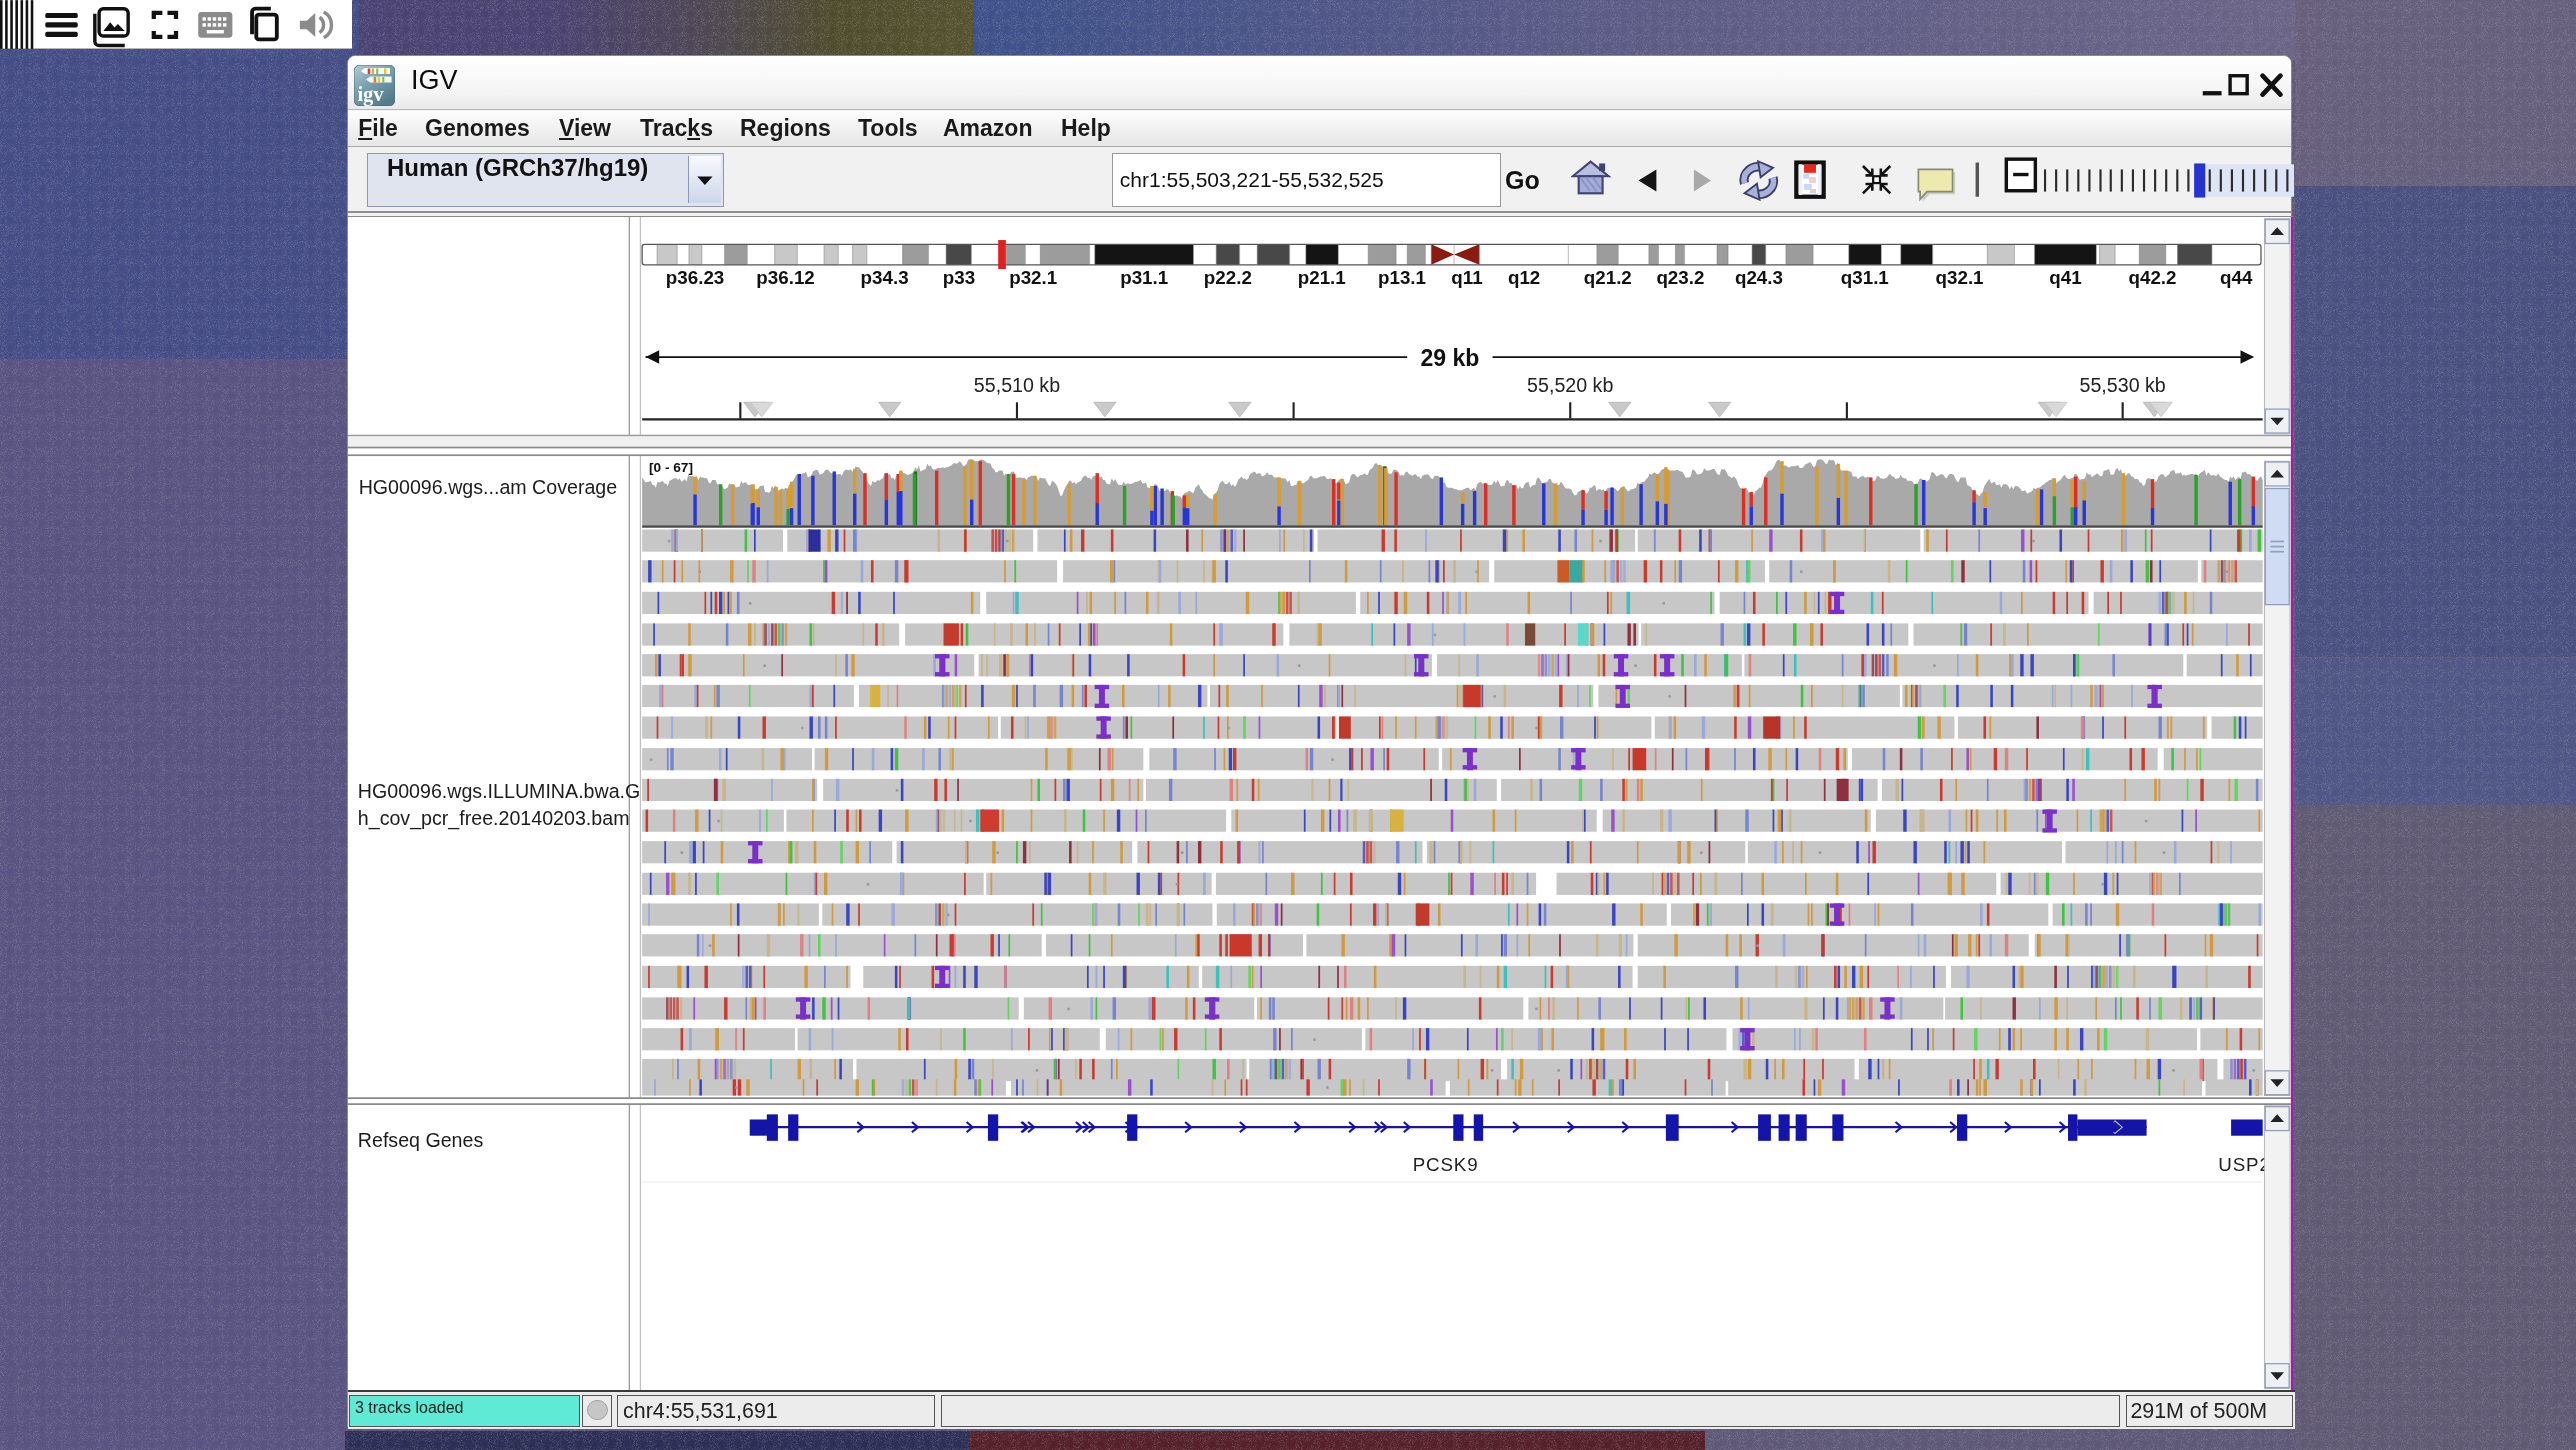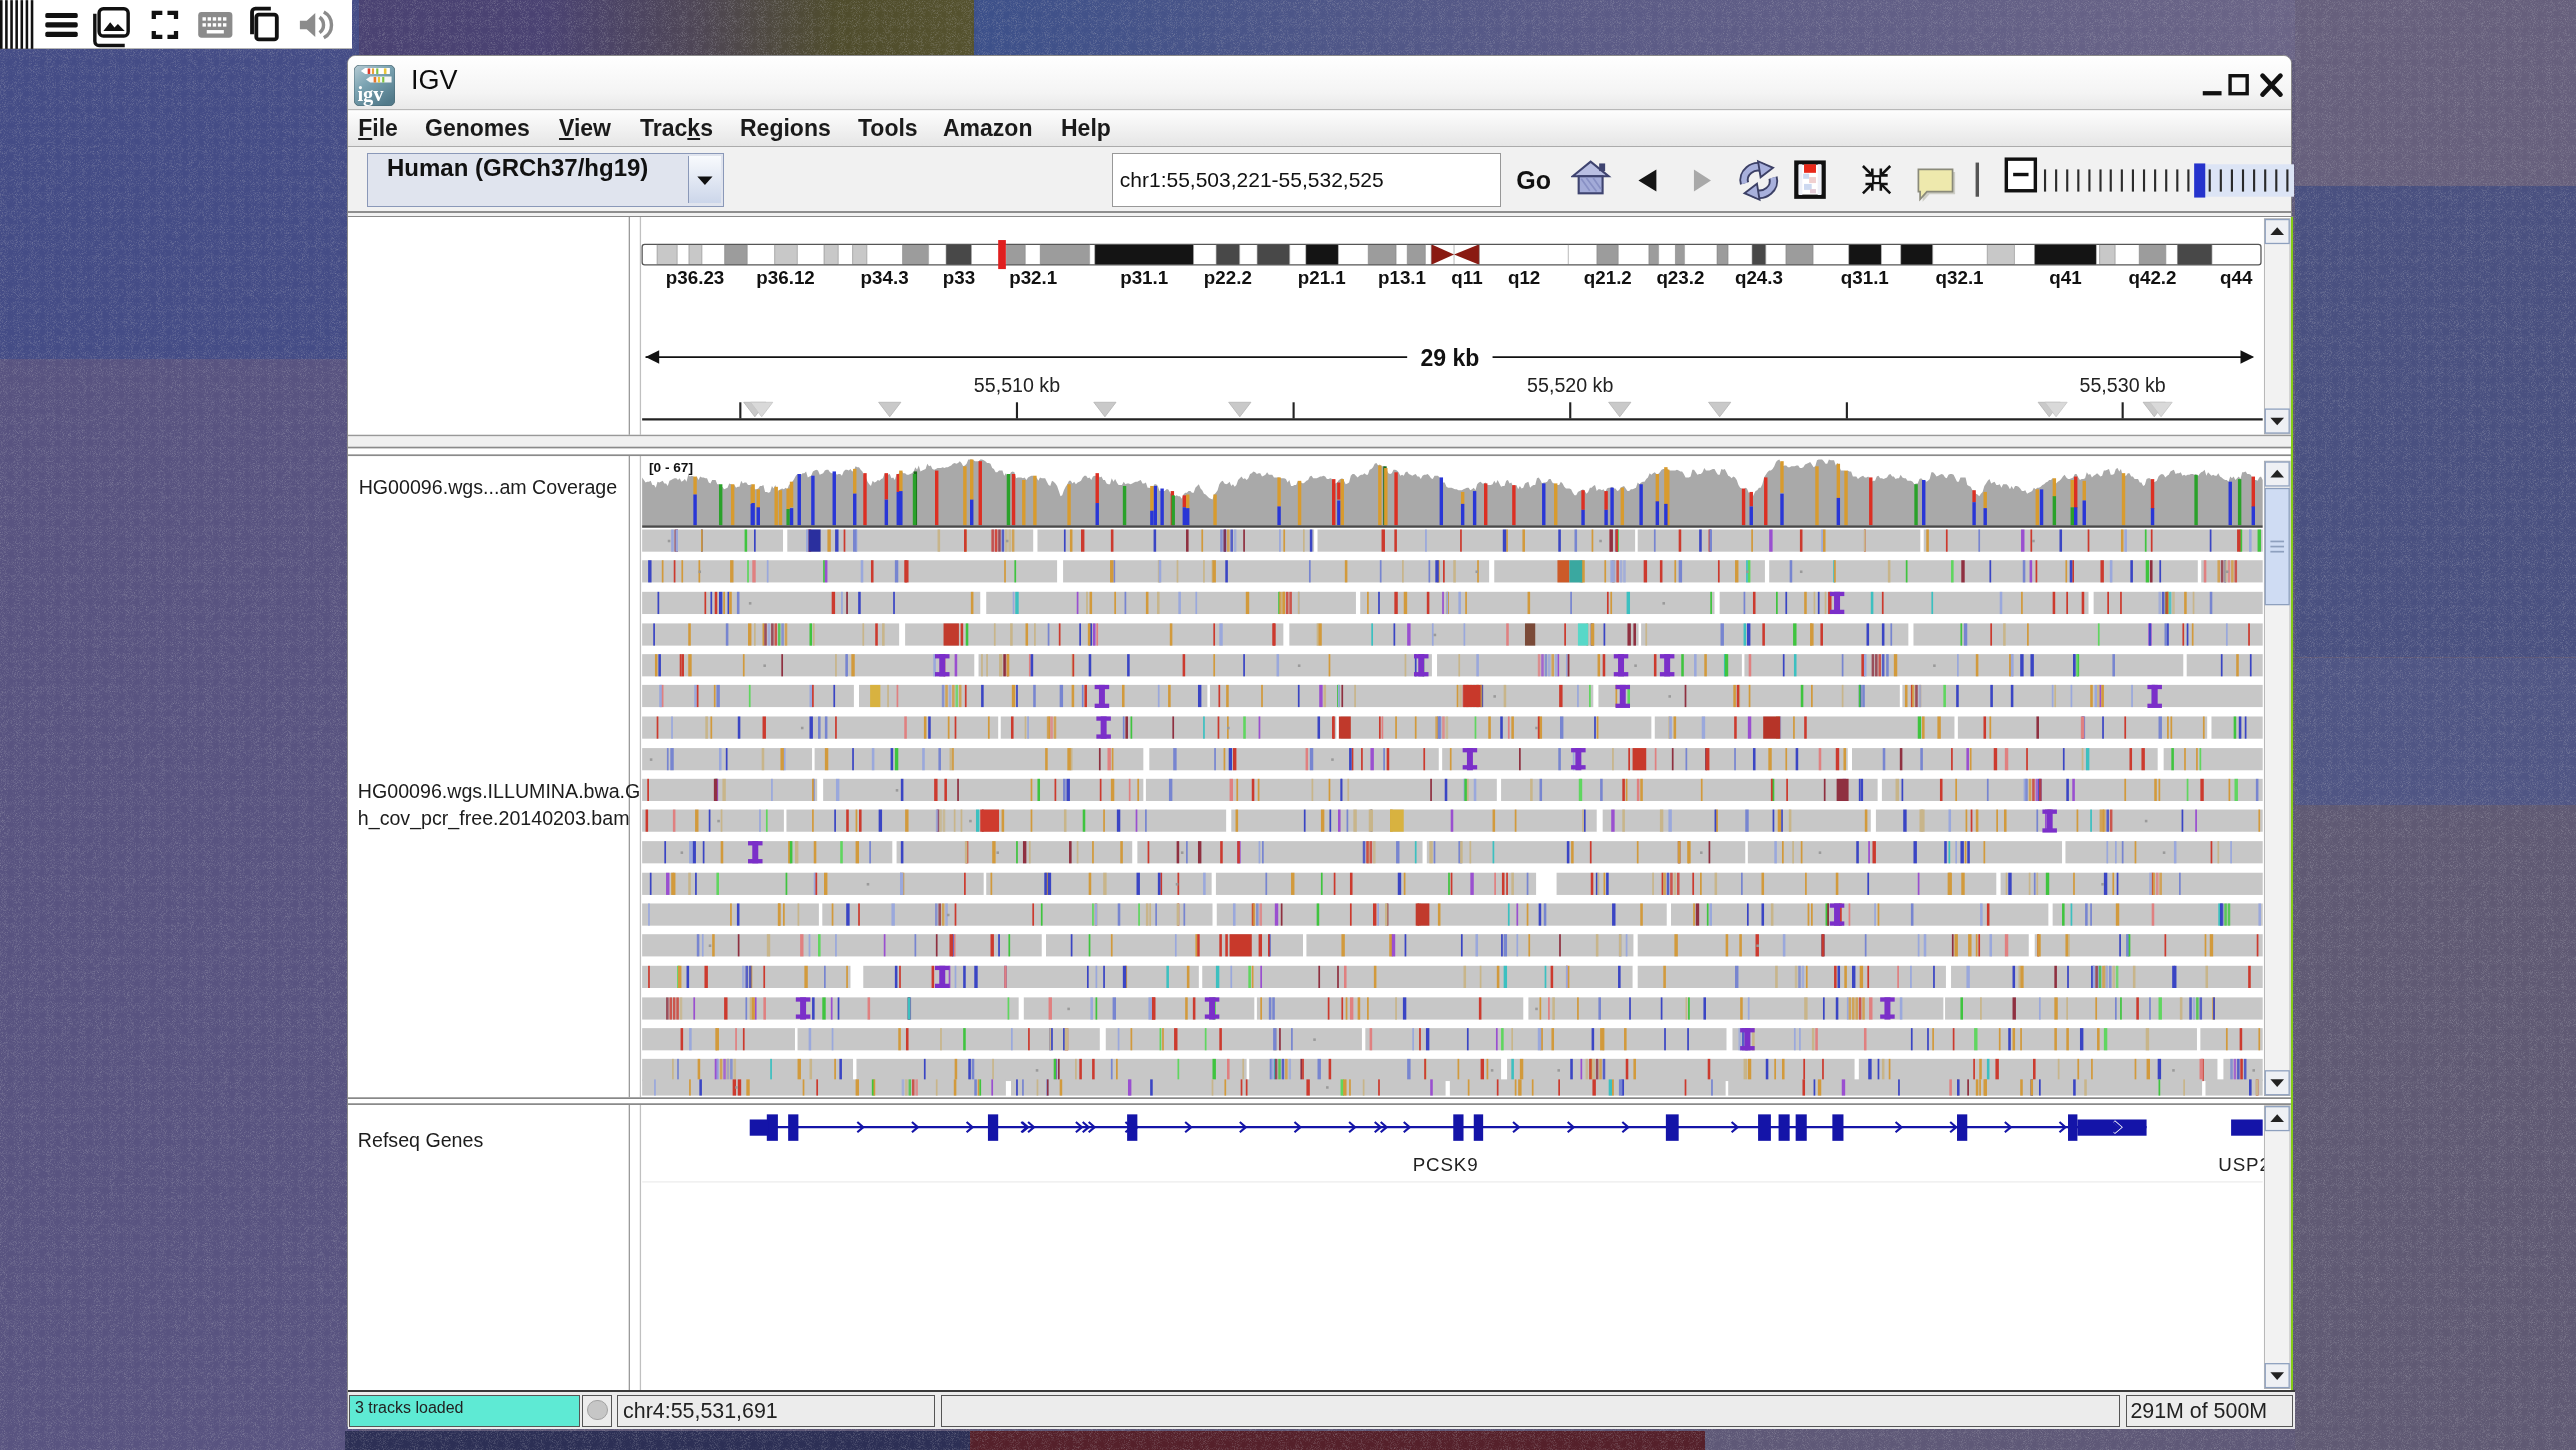--- a/index.html
+++ b/index.html
@@ -121,21 +121,21 @@
     <div class="abs" style="left:19px;top:6px;width:357px;height:54px;background:#e0e4ee;border:1.7px solid #8a98b8;display:flex;align-items:flex-start">
       <span style="font-size:24px;font-weight:bold;color:#111;padding-left:19px">Human (GRCh37/hg19)</span>
       <div class="abs" style="right:1.7px;top:1.7px;width:33px;height:47px;background:linear-gradient(#f8fafd,#ccd6ea);border-left:1.7px solid #8a98b8"></div>
       <svg class="abs" style="right:1.7px;top:1.7px" width="33" height="47" viewBox="0 0 39 55">
           <path d="M11 24 h18 l-9 10 Z" fill="#111"></path>
         </svg>
     </div>
     <div class="abs" style="left:764px;top:6px;width:389px;height:54px;background:#fff;border:1.7px solid #989898;display:flex;align-items:center">
       <span style="font-size:21px;color:#111;padding-left:6.8px;letter-spacing:0px">chr1:55,503,221-55,532,525</span>
     </div>
-    <div class="abs" style="left:1157px;top:8.5px;width:46px;height:50px;background:#f1f1f1;display:flex;align-items:center;justify-content:flex-end">
+    <div class="abs" style="left:1157px;top:8.5px;width:46px;height:50px;background:#f1f1f1;display:flex;align-items:center;justify-content:flex-start">
         <span style="font-size:25px;font-weight:bold;color:#111">Go</span>
       </div>
     <svg width="478" height="67" style="position:absolute;left:1223px;top:0" viewBox="0 0 560 78">
         <g>
           <path d="M2 34 L23 17 L44 34 Z" fill="#b9bfe2" stroke="#3f4470" stroke-width="2.5"></path>
           <rect x="33" y="19" width="7" height="9" fill="#3f4470"></rect>
           <rect x="9" y="34" width="28" height="20" fill="#a3abd8" stroke="#3f4470" stroke-width="2.5"></rect>
           <path d="M12 37 l10 14 M18 36 l12 16 M26 36 l9 13" stroke="#8890c4" stroke-width="2"></path>
         </g>
         <path d="M100 26 v26 l-21 -13 Z" fill="#151515"></path>
@@ -197,21 +197,21 @@
         <rect x="226" y="26" width="2.5" height="26" fill="#2b2b2b"></rect>
         <rect x="239" y="26" width="2.5" height="26" fill="#2b2b2b"></rect>
         <rect x="252" y="26" width="2.5" height="26" fill="#2b2b2b"></rect>
         <rect x="265" y="26" width="2.5" height="26" fill="#2b2b2b"></rect>
         <rect x="278" y="26" width="2.5" height="26" fill="#2b2b2b"></rect>
         <rect x="291" y="26" width="2.5" height="26" fill="#2b2b2b"></rect>
         <rect x="183" y="19" width="13" height="40" fill="#2633cc"></rect>
       </svg>
   </div>
 
-  <div class="abs" style="left:0px;top:160px;width:1945px;height:1174px;background:#84cc16;border-top:0.9px solid #888">
+  <div class="abs" style="left:0px;top:160px;width:1945px;height:1174px;background:#a21caf;border-top:0.9px solid #888">
     <svg width="1945" height="1174" viewBox="408 252 2277 1375" style="position:absolute;left:0;top:0">
 
       <rect x="406" y="252" width="2277" height="1375" fill="#fff"></rect>
 
       <line x1="737" y1="252" x2="737" y2="507" stroke="#999" stroke-width="1.5"></line>
       <line x1="750" y1="252" x2="750" y2="507" stroke="#c0c0c0" stroke-width="1.5"></line>
       <line x1="737" y1="532" x2="737" y2="1283" stroke="#999" stroke-width="1.5"></line>
       <line x1="750" y1="532" x2="750" y2="1283" stroke="#c0c0c0" stroke-width="1.5"></line>
       <line x1="737" y1="1292" x2="737" y2="1626" stroke="#999" stroke-width="1.5"></line>
       <line x1="750" y1="1292" x2="750" y2="1626" stroke="#c0c0c0" stroke-width="1.5"></line>

